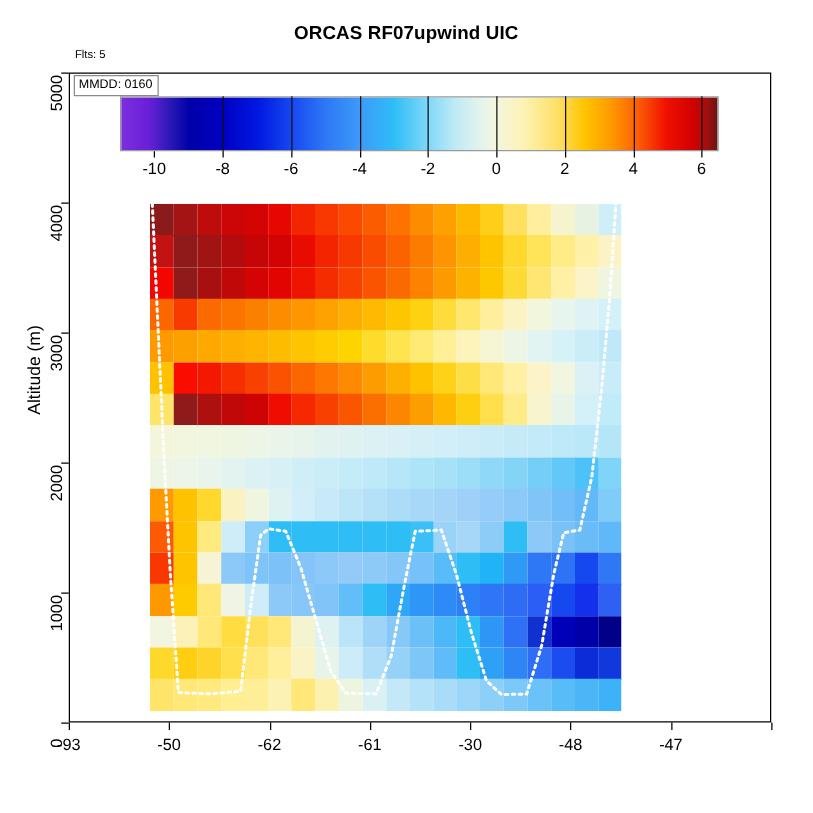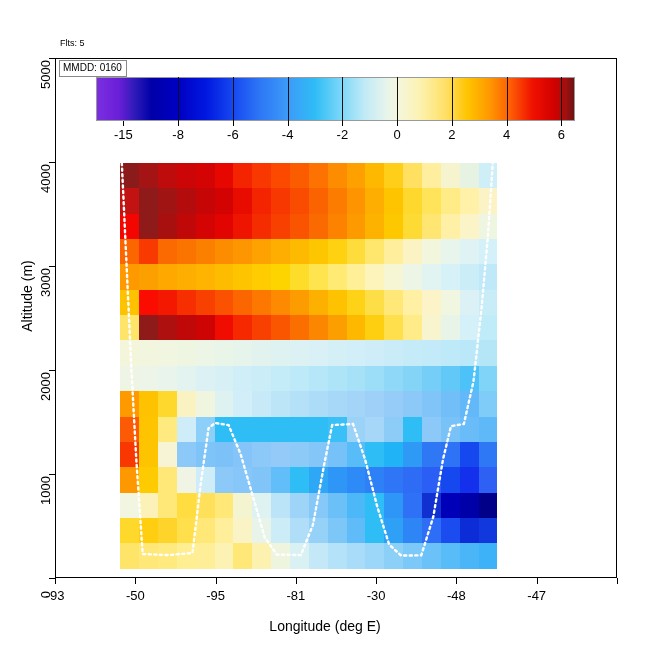--- a/index.html
+++ b/index.html
@@ -173,20 +173,21 @@
     font-size: 14px;
     color: #000000;
     transform: rotate(-90deg);
   }
 </style>
 </head>
 <body>
 
 <div id="figure">
 
+  <div id="chart-title">ORCAS RF07upwind UIC</div>
 
   <div id="flights-annotation">Flts: 5</div>
 
   <div id="plot-frame">
     <div id="heatmap-area" style="left: 64.2286px; top: 104px; width: 377.343px; height: 405.6px;">
         <div class="hm-row" style="top: 0px; height: 25.95px;">
           <div class="hm-cell" style="background: rgb(139, 26, 26);"></div>
           <div class="hm-cell" style="background: rgb(165, 20, 20);"></div>
           <div class="hm-cell" style="background: rgb(190, 12, 12);"></div>
           <div class="hm-cell" style="background: rgb(204, 6, 6);"></div>
@@ -541,21 +542,21 @@
     <svg id="flight-track" width="562" height="520" style="left: 0px; top: 0px;">
         <path d="M65.83 104.00 L70.65 208.00 L75.47 312.00 L80.29 400.40 L86.71 495.04 L112.40 496.08 L136.49 494.00 L144.51 426.40 L152.54 369.20 L158.97 364.00 L172.61 366.08 L184.66 395.20 L196.70 436.80 L208.74 478.40 L220.79 495.56 L244.87 496.08 L256.91 465.92 L268.15 405.60 L276.18 366.08 L297.06 365.04 L309.10 400.40 L321.14 447.20 L333.19 485.68 L345.23 496.60 L365.30 496.29 L377.34 457.60 L386.98 400.40 L395.01 367.12 L407.85 365.04 L417.49 322.40 L425.51 249.60 L431.94 176.80 L436.75 104.00" fill="none" stroke="#ffffff" stroke-width="2.4" stroke-dasharray="2.2 3.4" stroke-linecap="round"></path>
       </svg>
   </div>
 
   <div id="mmdd-annotation">MMDD: 0160</div>
 
   <div id="colorbar-group">
     <div id="colorbar-gradient" style="background: linear-gradient(to right, rgb(123, 47, 224) 0%, rgb(106, 31, 216) 4.57%, rgb(45, 26, 184) 8%, rgb(0, 0, 168) 11.43%, rgb(0, 0, 196) 17.14%, rgb(0, 24, 224) 22.86%, rgb(22, 72, 240) 28.57%, rgb(46, 120, 246) 34.29%, rgb(60, 154, 248) 40%, rgb(47, 189, 246) 45.71%, rgb(127, 216, 248) 51.43%, rgb(191, 234, 246) 56%, rgb(230, 244, 236) 60.57%, rgb(244, 246, 222) 62.86%, rgb(252, 243, 180) 67.43%, rgb(255, 224, 102) 73.14%, rgb(255, 196, 0) 77.71%, rgb(255, 152, 0) 82.29%, rgb(252, 90, 5) 86.86%, rgb(240, 16, 0) 91.43%, rgb(208, 0, 0) 96%, rgb(160, 16, 16) 98.29%, rgb(110, 18, 18) 100%);"></div>
   <div class="cb-tick" style="left: 27.3714px;"></div>
-      <div class="cb-label" style="left: 27.3714px;">-15</div>
+      <div class="cb-label" style="left: 27.3714px;">-10</div>
       <div class="cb-divider" style="left: 82.1143px;"></div>
       <div class="cb-tick" style="left: 82.1143px;"></div>
       <div class="cb-label" style="left: 82.1143px;">-8</div>
       <div class="cb-divider" style="left: 136.857px;"></div>
       <div class="cb-tick" style="left: 136.857px;"></div>
       <div class="cb-label" style="left: 136.857px;">-6</div>
       <div class="cb-divider" style="left: 191.6px;"></div>
       <div class="cb-tick" style="left: 191.6px;"></div>
       <div class="cb-label" style="left: 191.6px;">-4</div>
       <div class="cb-divider" style="left: 246.343px;"></div>
@@ -574,23 +575,23 @@
       <div class="cb-tick" style="left: 465.314px;"></div>
       <div class="cb-label" style="left: 465.314px;">6</div>
     </div>
 
   <div id="axes-layer">
       <div class="x-tick" style="left: 55px; top: 578px;"></div>
       <div class="x-label" style="left: 55px; top: 588px;">-93</div>
       <div class="x-tick" style="left: 135.286px; top: 578px;"></div>
       <div class="x-label" style="left: 135.286px; top: 588px;">-50</div>
       <div class="x-tick" style="left: 215.571px; top: 578px;"></div>
-      <div class="x-label" style="left: 215.571px; top: 588px;">-95</div>
+      <div class="x-label" style="left: 215.571px; top: 588px;">-62</div>
       <div class="x-tick" style="left: 295.857px; top: 578px;"></div>
-      <div class="x-label" style="left: 295.857px; top: 588px;">-81</div>
+      <div class="x-label" style="left: 295.857px; top: 588px;">-61</div>
       <div class="x-tick" style="left: 376.143px; top: 578px;"></div>
       <div class="x-label" style="left: 376.143px; top: 588px;">-30</div>
       <div class="x-tick" style="left: 456.429px; top: 578px;"></div>
       <div class="x-label" style="left: 456.429px; top: 588px;">-48</div>
       <div class="x-tick" style="left: 536.714px; top: 578px;"></div>
       <div class="x-label" style="left: 536.714px; top: 588px;">-47</div>
       <div class="x-tick" style="left: 617px; top: 578px;"></div>
       <div class="x-label" style="left: 634px; top: 588px; margin-left: 38px;">-57</div>
       <div class="y-tick" style="left: 49px; top: 578px;"></div>
       <div class="y-label" style="left: 11px; top: 570px; width: 34px; text-align: center; transform: rotate(-90deg);">0</div>
@@ -599,16 +600,15 @@
       <div class="y-tick" style="left: 49px; top: 370px;"></div>
       <div class="y-label" style="left: 11px; top: 362px; width: 34px; text-align: center; transform: rotate(-90deg);">2000</div>
       <div class="y-tick" style="left: 49px; top: 266px;"></div>
       <div class="y-label" style="left: 11px; top: 258px; width: 34px; text-align: center; transform: rotate(-90deg);">3000</div>
       <div class="y-tick" style="left: 49px; top: 162px;"></div>
       <div class="y-label" style="left: 11px; top: 154px; width: 34px; text-align: center; transform: rotate(-90deg);">4000</div>
       <div class="y-tick" style="left: 49px; top: 58px;"></div>
       <div class="y-label" style="left: 11px; top: 50px; width: 34px; text-align: center; transform: rotate(-90deg);">5000</div>
     </div>
 
-  <div id="x-axis-title">Longitude (deg E)</div>
   <div id="y-axis-title">Altitude (m)</div>
 
 </div>
 
 </body></html>

